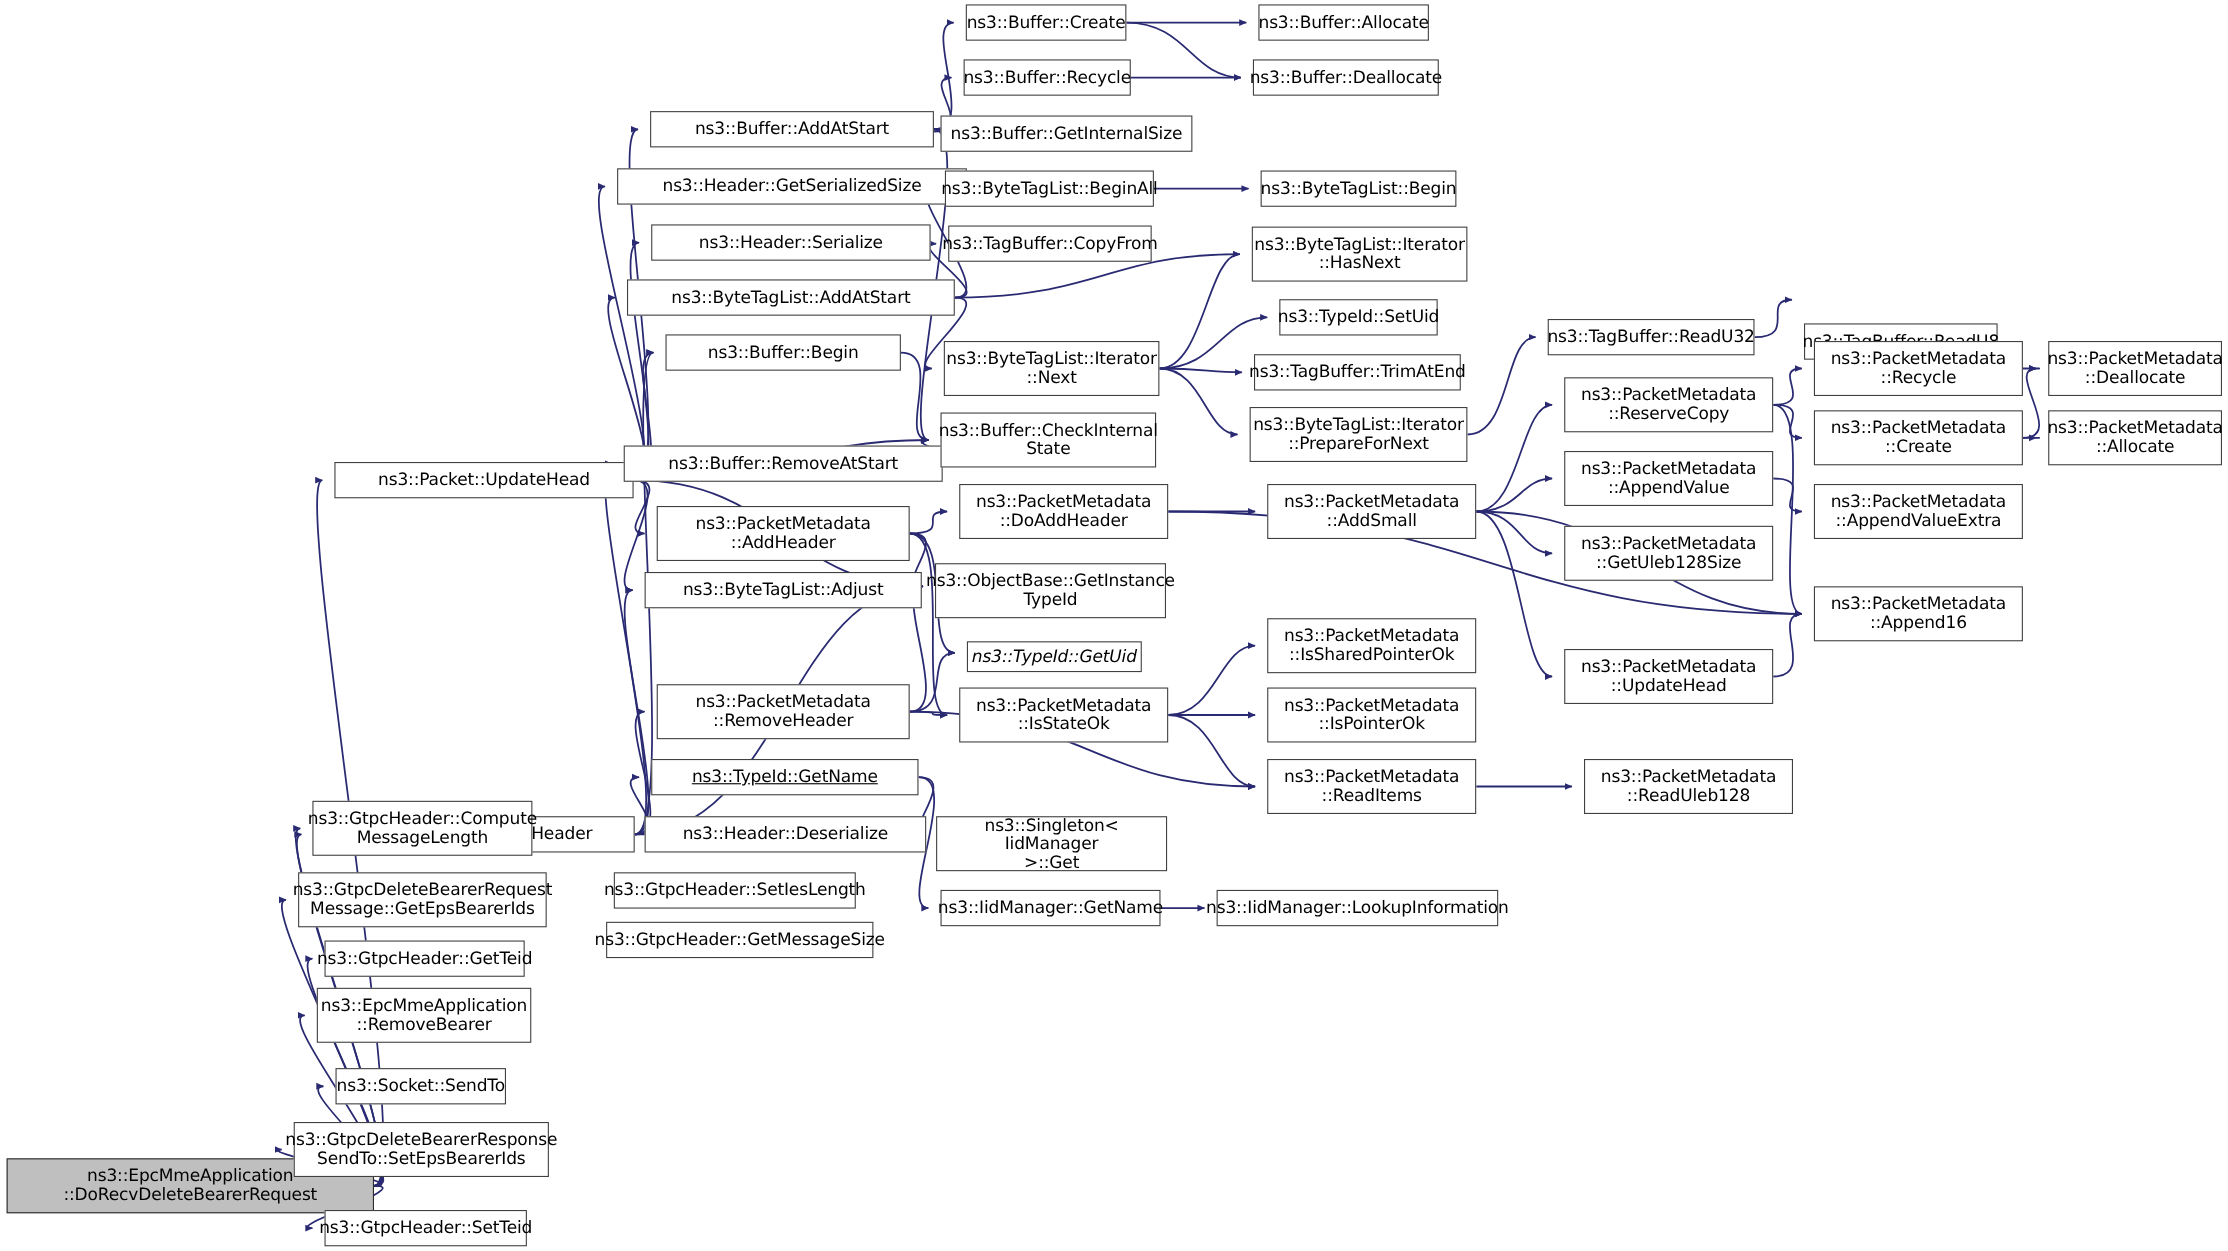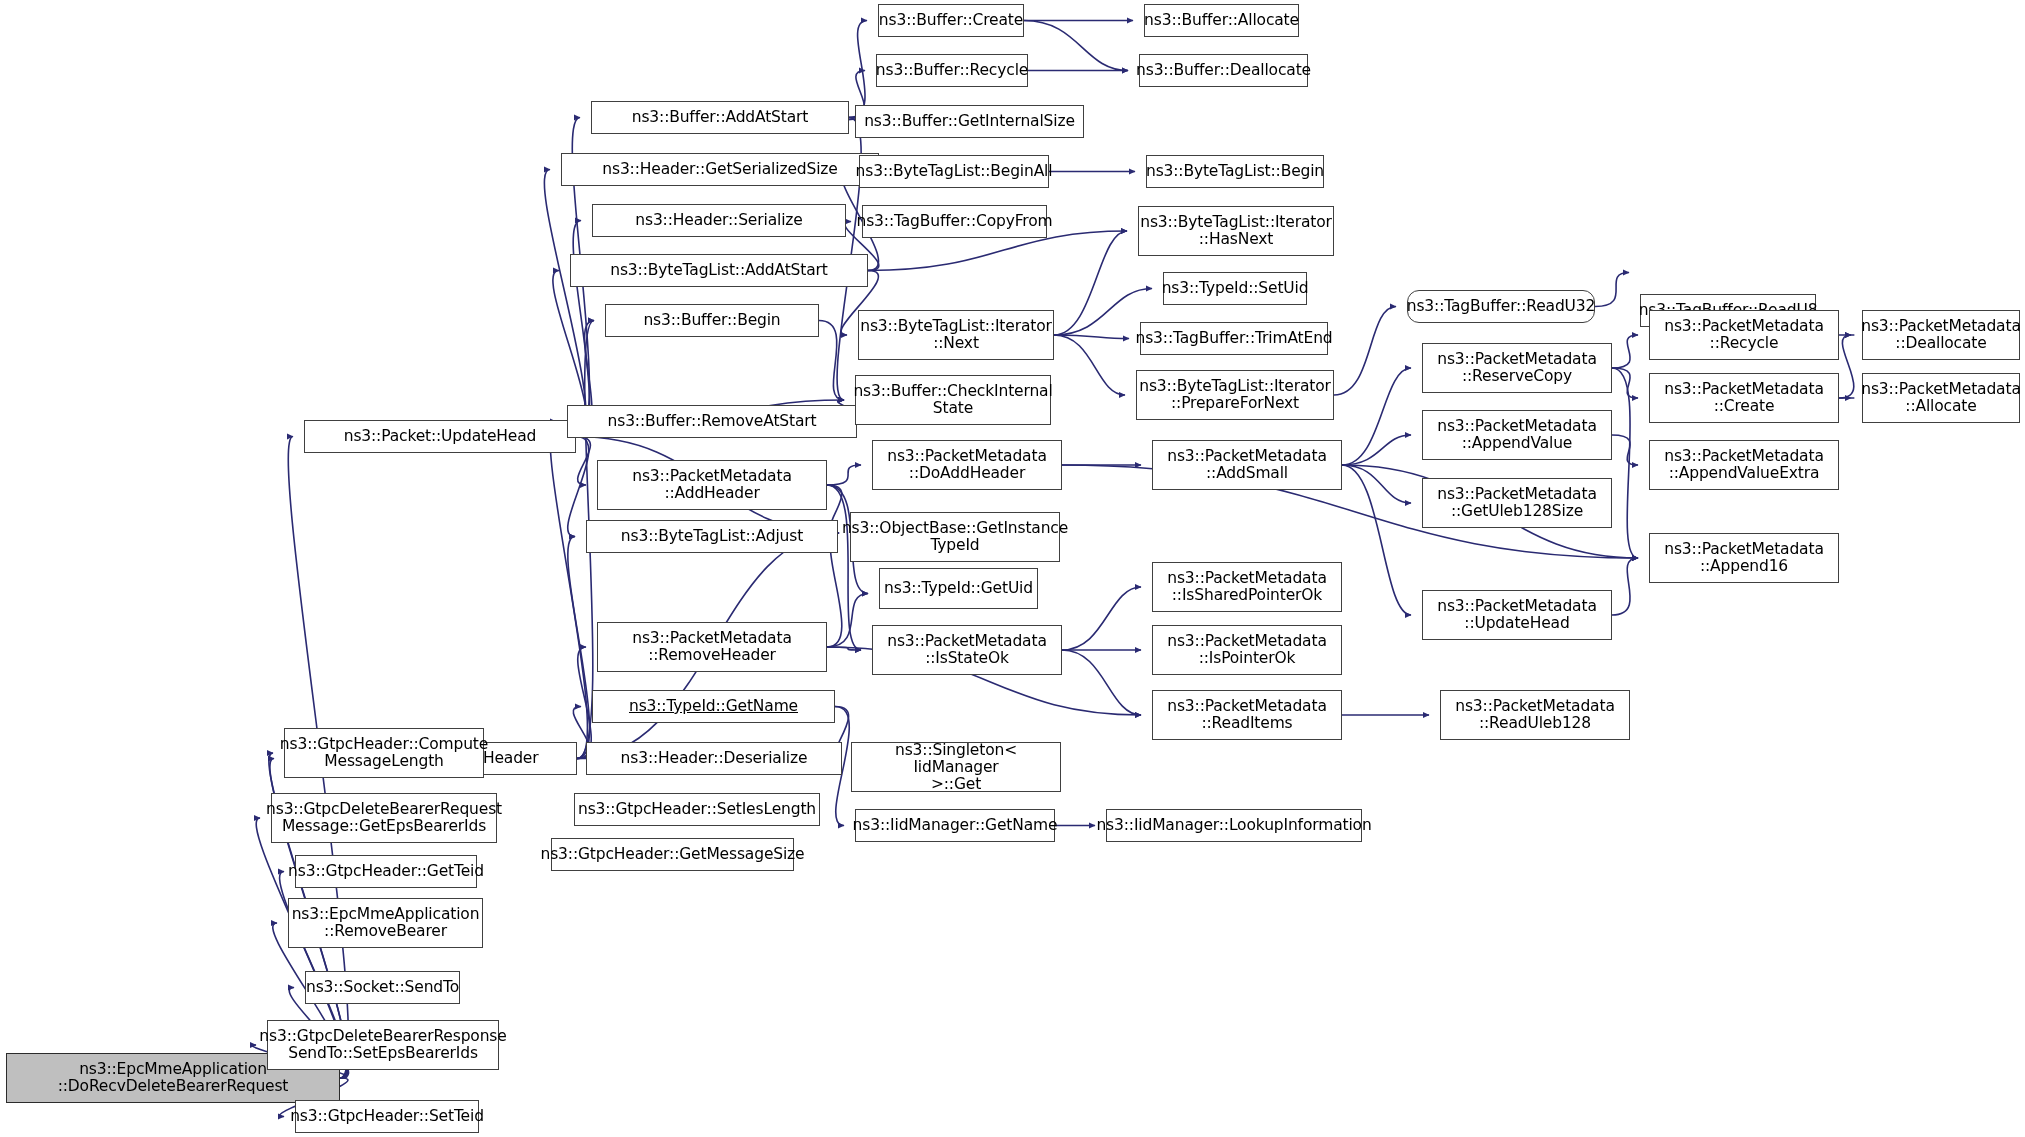--- a/index.html
+++ b/index.html
@@ -149,36 +149,36 @@
 MessageLength</div>
     <div class="node" style="left: 271px; top: 793px; width: 226px; height: 50px;">ns3::GtpcDeleteBearerRequest
 Message::GetEpsBearerIds</div>
     <div class="node" style="left: 295px; top: 855px; width: 182px; height: 33px;">ns3::GtpcHeader::GetTeid</div>
     <div class="node" style="left: 288px; top: 898px; width: 195px; height: 50px;">ns3::EpcMmeApplication
 ::RemoveBearer</div>
     <div class="node" style="left: 305px; top: 971px; width: 155px; height: 33px;">ns3::Socket::SendTo</div>
     <div class="node" style="left: 267px; top: 1020px; width: 232px; height: 50px;">ns3::GtpcDeleteBearerResponse
 SendTo::SetEpsBearerIds</div>
     <div class="node" style="left: 295px; top: 1100px; width: 184px; height: 33px;">ns3::GtpcHeader::SetTeid</div>
-    <div class="node" style="left: 558px; top: 793px; width: 246px; height: 33px; margin-left: 16px;">ns3::GtpcHeader::SetIesLength</div>
+    <div class="node" style="left: 558px; top: 793px; width: 220px; height: 33px;">ns3::GtpcHeader::SetIesLength</div>
     <div class="node" style="left: 551px; top: 838px; width: 243px; height: 33px;">ns3::GtpcHeader::GetMessageSize</div>
     <div class="node" style="left: 878px; top: 4px; width: 146px; height: 33px;">ns3::Buffer::Create</div>
     <div class="node" style="left: 876px; top: 54px; width: 152px; height: 33px;">ns3::Buffer::Recycle</div>
     <div class="node" style="left: 855px; top: 105px; width: 229px; height: 33px;">ns3::Buffer::GetInternalSize</div>
     <div class="node" style="left: 859px; top: 155px; width: 190px; height: 33px;">ns3::ByteTagList::BeginAll</div>
     <div class="node" style="left: 862px; top: 205px; width: 185px; height: 33px;">ns3::TagBuffer::CopyFrom</div>
     <div class="node" style="left: 858px; top: 310px; width: 196px; height: 50px;">ns3::ByteTagList::Iterator
 ::Next</div>
     <div class="node" style="left: 855px; top: 375px; width: 196px; height: 50px;">ns3::Buffer::CheckInternal
 State</div>
     <div class="node" style="left: 872px; top: 440px; width: 190px; height: 50px;">ns3::PacketMetadata
 ::DoAddHeader</div>
     <div class="node" style="left: 850px; top: 512px; width: 210px; height: 50px;">ns3::ObjectBase::GetInstance
 TypeId</div>
-    <div class="node" style="left: 879px; top: 568px; width: 159px; height: 41px;">ns3::TypeId::GetUid</div>
+    <div class="node" style="left: 879px; top: 583px; width: 159px; height: 28px; font-style: italic;">ns3::TypeId::GetUid</div>
     <div class="node" style="left: 872px; top: 625px; width: 190px; height: 50px;">ns3::PacketMetadata
 ::IsStateOk</div>
     <div class="node" style="left: 851px; top: 742px; width: 210px; height: 50px;">ns3::Singleton&lt; IidManager
 &gt;::Get</div>
     <div class="node" style="left: 855px; top: 809px; width: 200px; height: 33px;">ns3::IidManager::GetName</div>
     <div class="node" style="left: 1144px; top: 4px; width: 155px; height: 33px;">ns3::Buffer::Allocate</div>
     <div class="node" style="left: 1139px; top: 54px; width: 169px; height: 33px;">ns3::Buffer::Deallocate</div>
     <div class="node" style="left: 1146px; top: 155px; width: 178px; height: 33px;">ns3::ByteTagList::Begin</div>
     <div class="node" style="left: 1138px; top: 206px; width: 196px; height: 50px;">ns3::ByteTagList::Iterator
 ::HasNext</div>
@@ -188,21 +188,21 @@
 ::PrepareForNext</div>
     <div class="node" style="left: 1152px; top: 440px; width: 190px; height: 50px;">ns3::PacketMetadata
 ::AddSmall</div>
     <div class="node" style="left: 1152px; top: 562px; width: 190px; height: 50px;">ns3::PacketMetadata
 ::IsSharedPointerOk</div>
     <div class="node" style="left: 1152px; top: 625px; width: 190px; height: 50px;">ns3::PacketMetadata
 ::IsPointerOk</div>
     <div class="node" style="left: 1152px; top: 690px; width: 190px; height: 50px;">ns3::PacketMetadata
 ::ReadItems</div>
     <div class="node" style="left: 1106px; top: 809px; width: 256px; height: 33px;">ns3::IidManager::LookupInformation</div>
-    <div class="node" style="left: 1407px; top: 290px; width: 188px; height: 33px; border-radius: 12px;">ns3::TagBuffer::ReadU32</div>
+    <div class="node" style="left: 1407px; top: 290px; width: 188px; height: 33px;">ns3::TagBuffer::ReadU32</div>
     <div class="node" style="left: 1422px; top: 343px; width: 190px; height: 50px;">ns3::PacketMetadata
 ::ReserveCopy</div>
     <div class="node" style="left: 1422px; top: 410px; width: 190px; height: 50px;">ns3::PacketMetadata
 ::AppendValue</div>
     <div class="node" style="left: 1422px; top: 478px; width: 190px; height: 50px;">ns3::PacketMetadata
 ::GetUleb128Size</div>
     <div class="node" style="left: 1422px; top: 590px; width: 190px; height: 50px;">ns3::PacketMetadata
 ::UpdateHead</div>
     <div class="node" style="left: 1440px; top: 690px; width: 190px; height: 50px;">ns3::PacketMetadata
 ::ReadUleb128</div>

